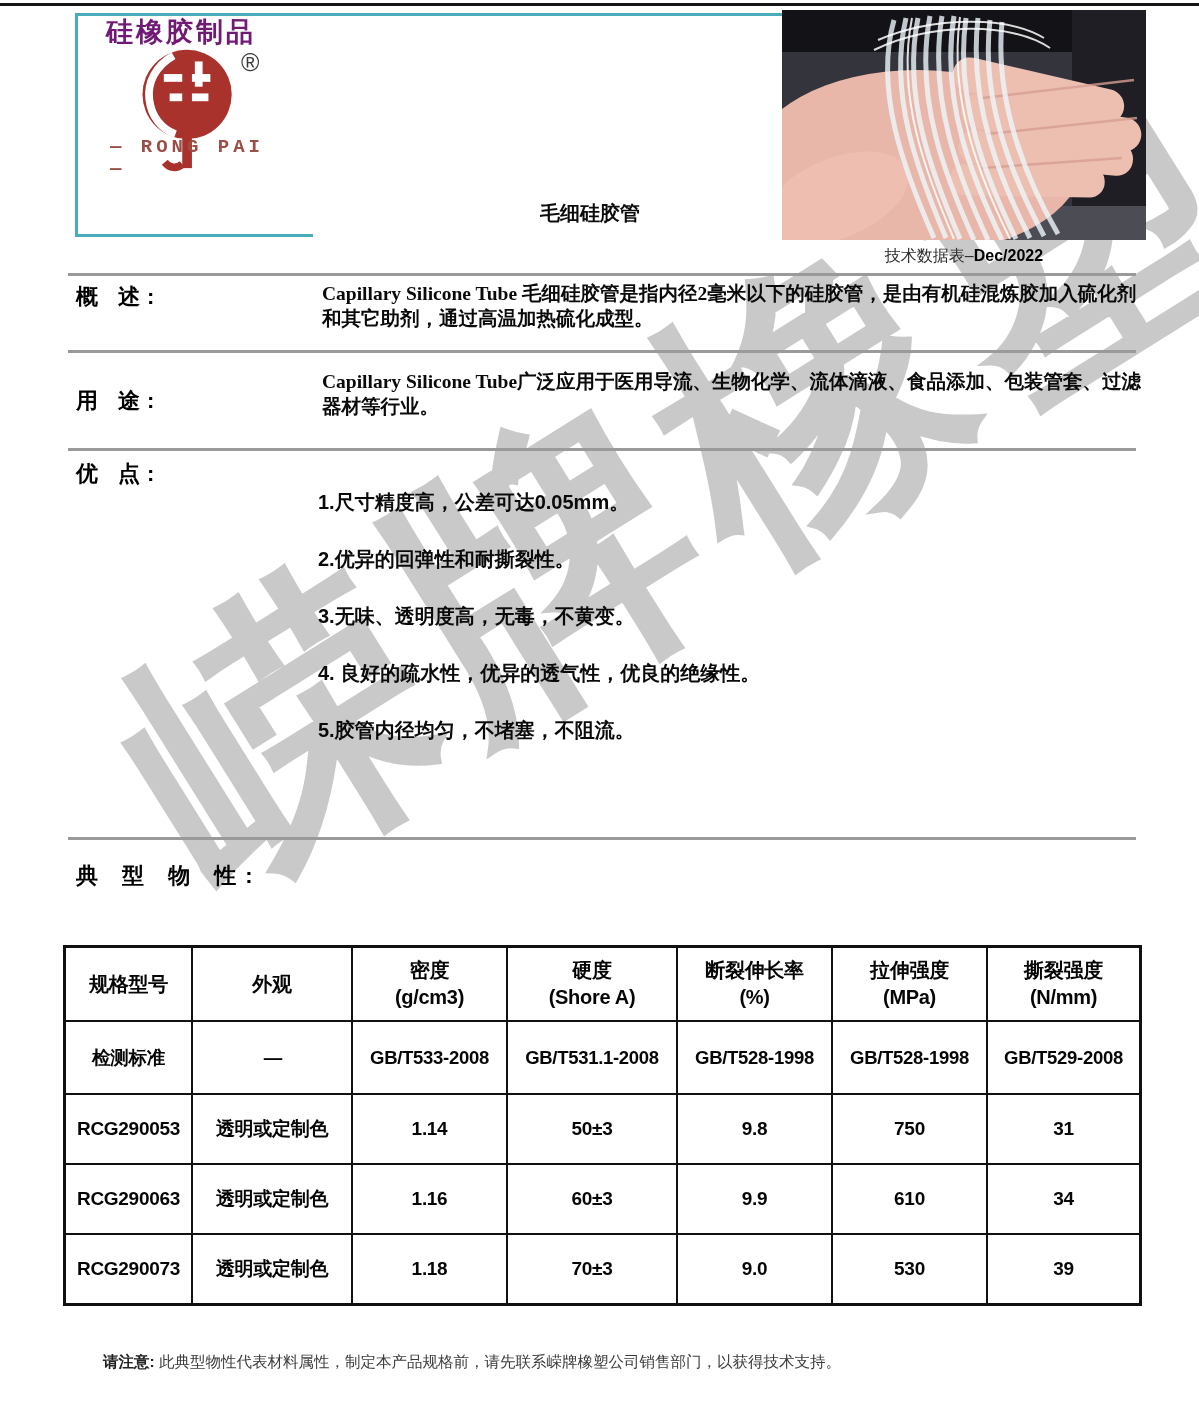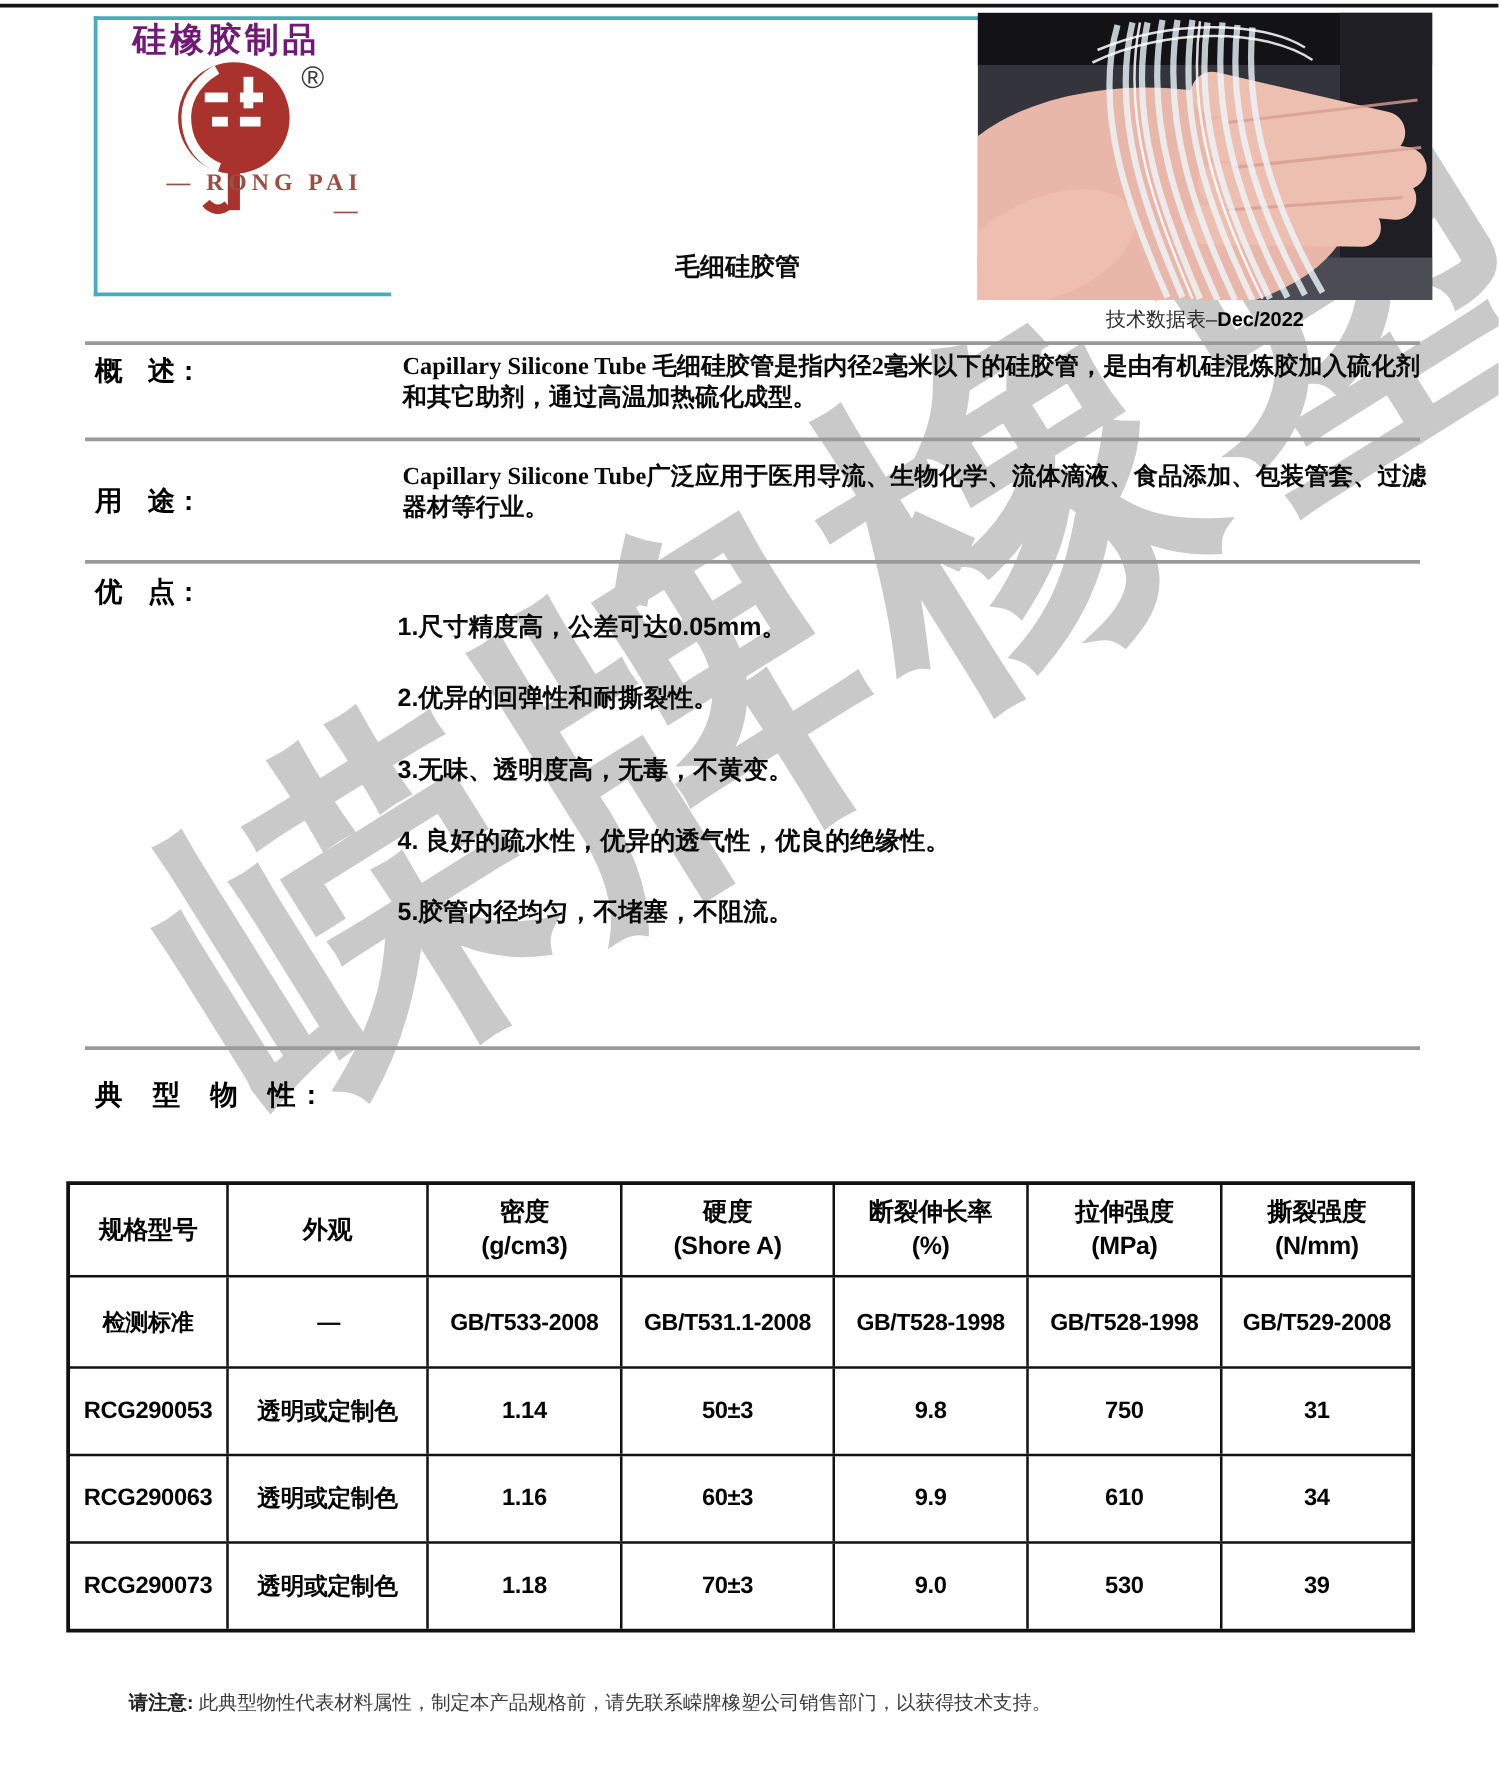--- a/index.html
+++ b/index.html
@@ -8,22 +8,22 @@
   .abs{position:absolute;}
   
   .topline{left:0;top:3px;width:1199px;height:3px;background:#151515;}
   
   .lbox-top{left:75px;top:13px;width:716px;height:3px;background:#49acba;}
   .lbox-left{left:75px;top:13px;width:3px;height:224px;background:#49acba;}
   .lbox-bottom{left:75px;top:234px;width:238px;height:3px;background:#49acba;}
   .brand-zh{left:106px;top:14px;font-size:27px;font-weight:700;letter-spacing:3px;color:#701a75;}
   .logo-svg{left:136px;top:44px;width:108px;height:128px;}
   .regmark{left:241px;top:48px;font-size:25px;color:#3a3a3a;}
-  .brand-en{left:110px;top:136px;width:180px;text-align:right;font-size:19px;font-weight:700;
-            letter-spacing:4px;color:#9a4f46;font-family:Liberation Serif, serif;}
+  .brand-en{left:110px;top:136px;width:180px;text-align:left;font-size:19px;font-weight:700;
+            letter-spacing:4px;color:#9a4f46;font-family:Liberation Mono, monospace;}
   .title-en{left:112px;top:156px;font-size:36px;font-weight:700;letter-spacing:0.5px;color:#0c0c0c;}
   .title-zh{left:430px;top:200px;width:320px;text-align:center;font-size:20px;font-weight:700;color:#0c0c0c;}
   
   .photo{left:782px;top:10px;width:364px;height:230px;overflow:hidden;}
   .caption{left:782px;top:246px;width:364px;text-align:center;font-size:16px;color:#2b2b2b;}
   .caption b{color:#000;}
   
   .divider{left:68px;width:1068px;height:3px;background:#9a9a9a;}
   .dv1{top:273px;} .dv2{top:350px;} .dv3{top:448px;} .dv4{top:837px;}
   
@@ -33,21 +33,21 @@
          font-weight:700;font-size:19.5px;line-height:25px;color:#0a0a0a;}
   .ov-b{top:281px;} .us-b{top:369px;}
   .adlist{left:318px;top:489px;width:700px;}
   .aditem{font-size:20px;font-weight:700;color:#0a0a0a;line-height:26px;margin-bottom:31px;}
   
   .watermark{left:160px;top:660px;font-size:292px;font-weight:700;white-space:nowrap;
              letter-spacing:18px;color:rgba(147,147,147,0.5);transform:rotate(-32deg);
              transform-origin:0 50%;z-index:0;line-height:300px;}
   .content{position:absolute;inset:0;z-index:1;pointer-events:none;}
   
-  .ptable{left:53px;top:945px;width:1073px;border:3px solid #111;background:transparent;}
+  .ptable{left:63px;top:945px;width:1073px;border:3px solid #111;background:transparent;}
   .prow{display:grid;grid-template-columns:125fr 160fr 155fr 170fr 155fr 155fr 153fr;border-top:2px solid #111;}
   .prow:first-child{border-top:none;}
   .pcell{border-left:2px solid #111;display:flex;flex-direction:column;align-items:center;
          justify-content:center;text-align:center;font-weight:700;color:#060606;letter-spacing:-0.3px;}
   .pcell:first-child{border-left:none;}
   .rh .pcell{height:72px;font-size:20px;line-height:27px;}
   .rs .pcell{height:71px;font-size:18.5px;}
   .rd .pcell{height:68px;font-size:19px;}
   .dash{font-size:28px;letter-spacing:-2px;}
   

